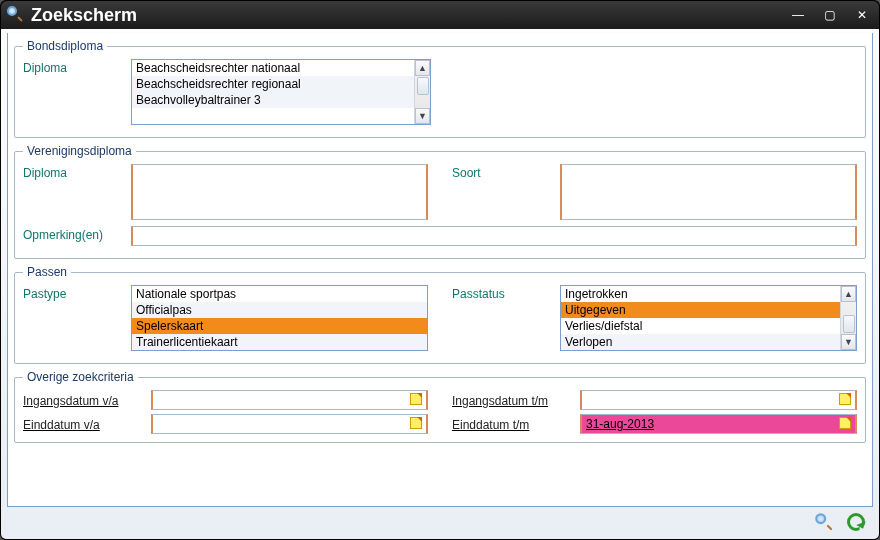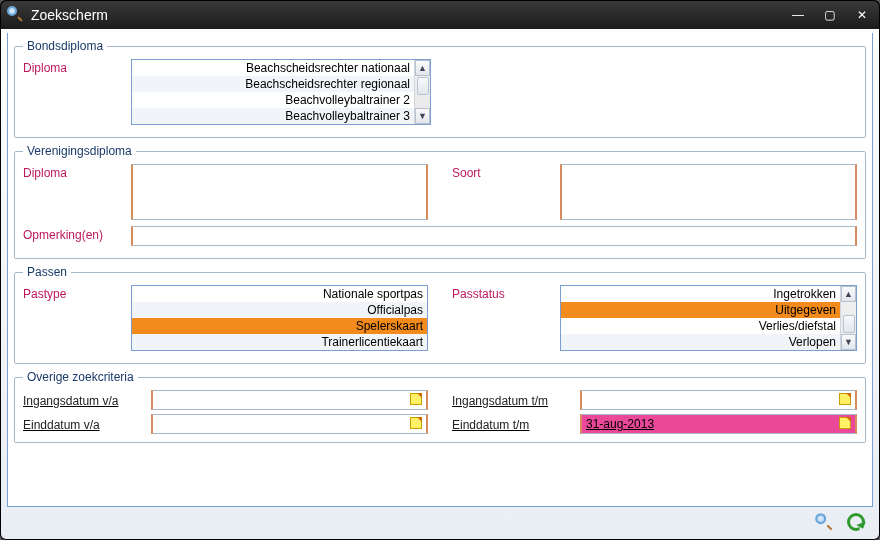--- a/index.html
+++ b/index.html
@@ -1,39 +1,39 @@
 <!DOCTYPE html>
 <html><head>
 <meta charset="utf-8">
 <style>
   * { box-sizing: border-box; font-family: "Segoe UI", Tahoma, sans-serif; font-size: 12px; }
   body { margin: 0; background: #555; }
   .window { width: 880px; height: 540px; margin: 0 auto; background: #000; border-radius: 6px; padding: 1px; display: flex; flex-direction: column; }
   .titlebar { height: 28px; background: linear-gradient(#3a3a3a,#1b1b1b); border-radius: 6px 6px 0 0; display: flex; align-items: center; color: #fff; padding: 0 6px; }
   .titlebar .tb-icon { width: 18px; height: 18px; margin-right: 6px; position: relative; }
-  .titlebar .tb-title { font-weight: normal; font-size: 14px; flex: 1; }
+  .titlebar .tb-title { font-weight: bold; font-size: 18px; flex: 1; }
   .tb-btns { display: flex; gap: 10px; font-size: 16px; }
   .tb-btn { width: 22px; text-align: center; cursor: default; }
   .magnifier { position: relative; width: 16px; height: 16px; display:inline-block; }
   .magnifier .circ { position:absolute; width:10px; height:10px; border:2px solid #6aa6d8; border-radius:50%; left:0; top:0; background:radial-gradient(#dff0ff,#aacdee);}
   .magnifier .hand { position:absolute; width:6px; height:2px; background:#b97a3a; transform:rotate(45deg); left:10px; top:12px; border-radius:1px;}
   .client { flex:1; background: linear-gradient(#fdfdfd,#e9eef4); border-radius:0 0 5px 5px; padding: 4px 6px 6px 6px; display:flex; flex-direction:column; }
   .tabstrip { display:flex; border-bottom:1px solid #7a9ecf; padding-left:4px; gap:0; }
   .tab { padding: 3px 10px; border:1px solid #9db8d8; border-bottom:none; background:linear-gradient(#fdfdfd,#eef2f7); margin-right:-1px; border-radius:3px 3px 0 0; color:#000; cursor:default;}
   .tab.disabled { color:#9aa0a8; }
   .tab.active { background:#fff; position:relative; top:1px; border-color:#7a9ecf; font-weight:normal; }
   .panel { flex:1; border:1px solid #7a9ecf; border-top:none; background:#fff; padding:6px 6px 4px 6px; display:flex; flex-direction:column; gap:6px; overflow:hidden;}
   fieldset { border:1px solid #a8b8cc; border-radius:2px; padding:6px 8px 8px 8px; margin:0; position:relative; }
   legend { color:#1a3a6a; padding:0 4px; font-size:12px; }
   .row { display:flex; align-items:flex-start; gap:8px; margin-bottom:4px;}
-  .lbl { width:100px; padding-top:2px; color:#be185d; }
+  .lbl { width:100px; padding-top:2px; color:#0f766e; }
   .lbl2 { width:120px; padding-top:2px; color:#222; }
   .listbox { border:1px solid #7a9ecf; background:#fff; position:relative; }
   .listbox .items { overflow:hidden; }
-  .li { padding:1px 4px; border-bottom:0; background:#fff; cursor:default; white-space:nowrap; overflow:hidden; text-overflow:ellipsis;text-align:right;}
+  .li { padding:1px 4px; border-bottom:0; background:#fff; cursor:default; white-space:nowrap; overflow:hidden; text-overflow:ellipsis;}
   .li.alt { background:#f1f4f8; }
   .li.sel { background:#f28a1c; color:#000; }
   .scrollbar { position:absolute; right:0; top:0; bottom:0; width:16px; background:linear-gradient(#f3f3f3,#e6e6e6); border-left:1px solid #cfd6df; display:flex; flex-direction:column; justify-content:space-between; align-items:center;}
   .sb-btn { width:100%; height:16px; background:linear-gradient(#fafafa,#e2e6ec); border:1px solid #b8c2cf; display:flex; align-items:center; justify-content:center; font-size:9px; color:#445; }
   .sb-thumb { width:12px; background:linear-gradient(#f7f9fc,#dfe6ee); border:1px solid #b8c2cf; border-radius:2px; margin:1px auto;}
   .textbox { border:1px solid #a8b8cc; min-height:56px; flex:1; background:#fff; border-left:2px solid #d78a5a; border-right:2px solid #d78a5a;}
   .textinput { height:20px; border:1px solid #a8b8cc; background:#fff; position:relative; flex:1; display:flex; align-items:center; padding:0 4px; border-left:2px solid #d78a5a; border-right:2px solid #d78a5a;}
   .textinput.orange { background:#ec4899; }
   .textinput .cal { position:absolute; right:2px; top:2px; width:14px; height:14px; }
   .cal-icn { width:12px; height:12px; display:block; background:#fff066; border:1px solid #c9a000; position:relative;}
@@ -68,21 +68,20 @@
     <div class="panel">
 
       <fieldset>
         <legend>Bondsdiploma</legend>
         <div class="row">
           <div class="lbl">Diploma</div>
           <div class="listbox" style="width:300px;height:66px">
             <div class="items" id="bonds-items" style="height:66px;margin-right:16px">
                 <div class="li">Beachscheidsrechter nationaal</div>
                 <div class="li alt">Beachscheidsrechter regionaal</div>
-                <div class="li">Beachvolleybaltrainer 2</div>
                 <div class="li alt">Beachvolleybaltrainer 3</div>
               </div>
             <div class="scrollbar">
               <div class="sb-btn">▲</div>
               <div class="sb-thumb" style="height:18px"></div>
               <div style="flex:1"></div>
               <div class="sb-btn">▼</div>
             </div>
           </div>
         </div>

